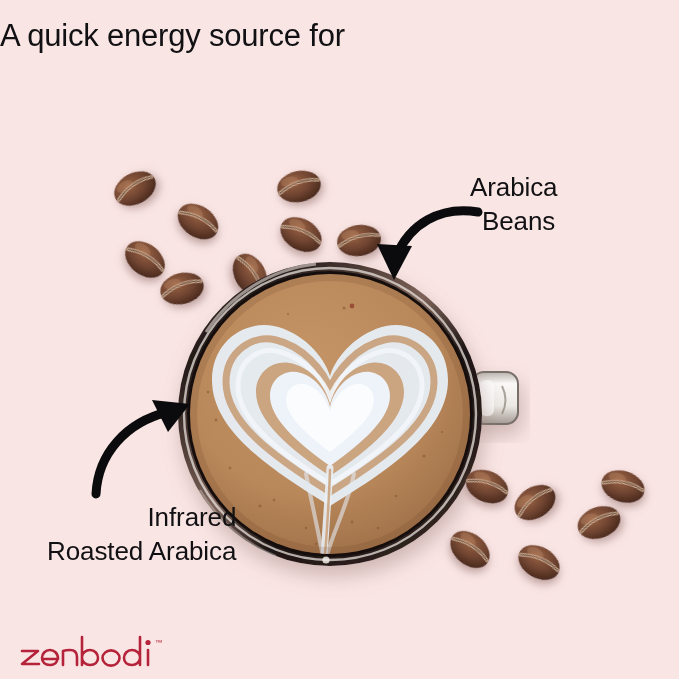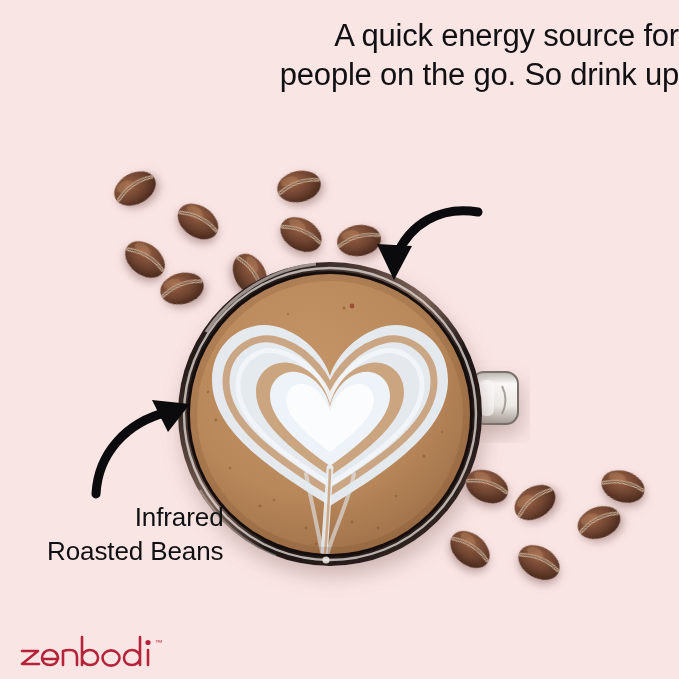--- a/index.html
+++ b/index.html
@@ -21,21 +21,21 @@
     background: #f9e5e4;
     overflow: hidden;
   }
 
   
   .headline {
     position: absolute;
     left: 0;
     top: 16px;
     width: 679px;
-    text-align: right;
+    text-align: left;
     color: #111013;
     font-size: 31px;
     line-height: 39px;
     font-weight: 400;
     letter-spacing: -0.2px;
   }
   .headline .hl-line { display: block; white-space: nowrap; }
 
   
   .callout {
@@ -98,21 +98,20 @@
   }
   #logo svg { display: block; width: 100%; height: 100%; overflow: visible; }
 </style>
 </head>
 <body>
 
 <div id="stage">
 
   <div class="headline">
     <span class="hl-line">A quick energy source for</span>
-    <span class="hl-line">people on the go. So drink up</span>
   </div>
 
   <div class="bean" style="left:112px;top:172px;transform:rotate(-28deg);">
     <svg viewBox="0 0 46 33" aria-hidden="true">
       <defs>
         <radialGradient id="bg1" cx="38%" cy="32%" r="78%">
           <stop offset="0%" stop-color="#9A6344"></stop>
           <stop offset="55%" stop-color="#6E4330"></stop>
           <stop offset="100%" stop-color="#412318"></stop>
         </radialGradient>
@@ -414,24 +413,28 @@
   <svg id="arrow-arabica" class="arrow-svg" viewBox="0 0 130 100" aria-hidden="true">
     <path d="M110 24 C 74 18, 40 34, 26 74" stroke="#0B0A0C" stroke-width="9" fill="none" stroke-linecap="round"></path>
     <path d="M26 92 L 9 56 L 44 58 Z" fill="#0B0A0C"></path>
   </svg>
 
   <svg id="arrow-infrared" class="arrow-svg" viewBox="0 0 130 115" aria-hidden="true">
     <path d="M14 106 C 16 66, 44 34, 86 24" stroke="#0B0A0C" stroke-width="9" fill="none" stroke-linecap="round"></path>
     <path d="M108 16 L 70 12 L 86 44 Z" fill="#0B0A0C"></path>
   </svg>
 
+  <div class="callout" id="callout-arabica">
+    <span class="cl-line">Arabica</span>
+    <span class="cl-line second">Beans</span>
+  </div>
 
   <div class="callout" id="callout-infrared">
     <span class="cl-line">Infrared</span>
-    <span class="cl-line">Roasted Beans</span>
+    <span class="cl-line">Roasted Arabica</span>
   </div>
 
   <div id="logo">
     <svg viewBox="0 0 180 38" aria-hidden="true">
       <g fill="none" stroke="#B5233A" stroke-width="2.6" stroke-linecap="round" stroke-linejoin="round">
 
         <path d="M4 18 L20 18 L4 31 L21 31"></path>
 
         <path d="M25 26 L40 26 C40 20, 36 17, 32 17 C27 17, 24 21, 24 25 C24 29, 27 32, 32 32 C35 32, 38 30, 39 28"></path>
 

